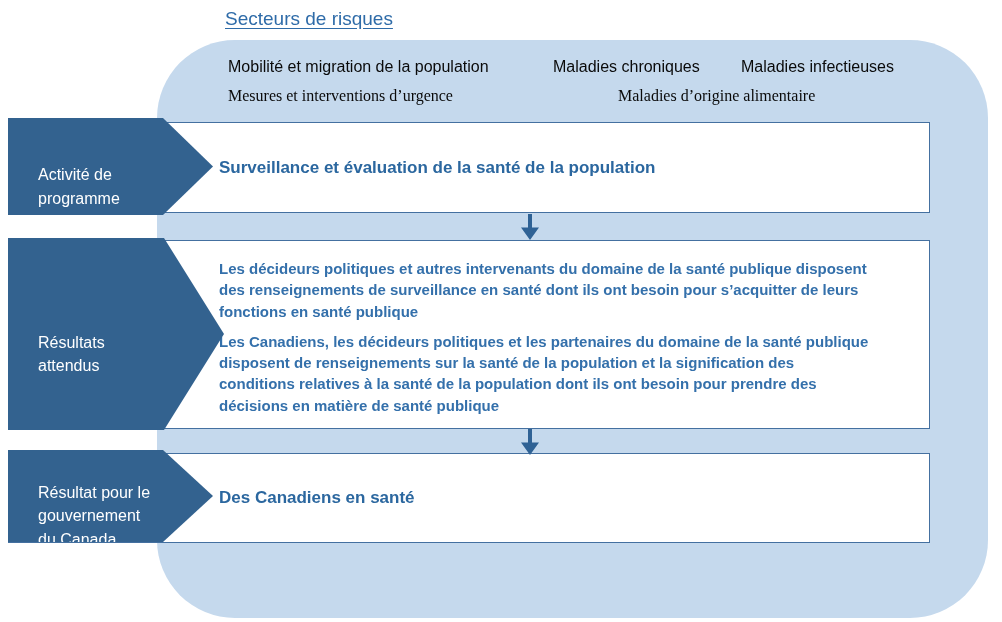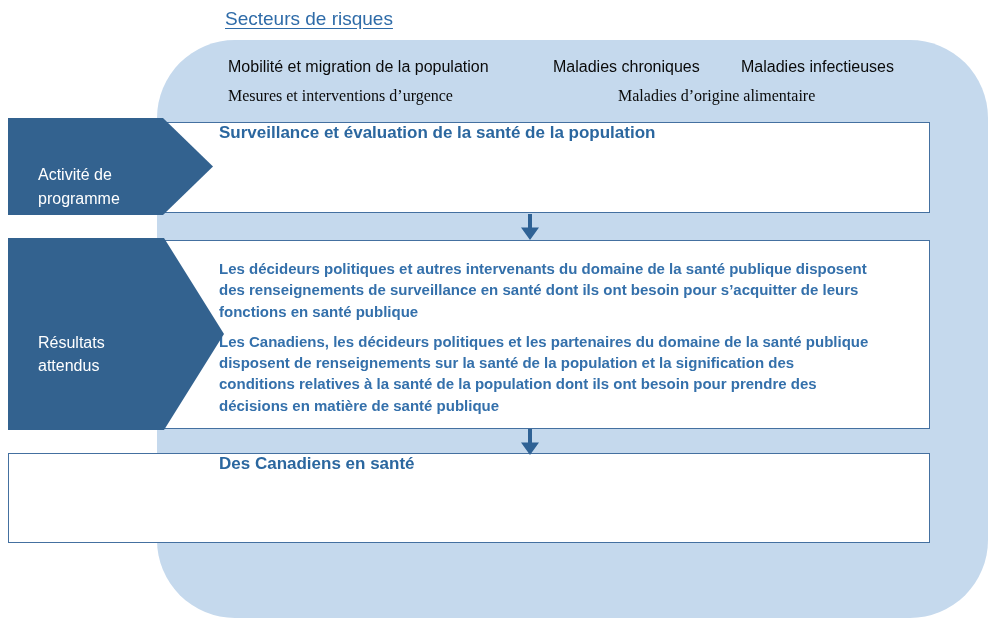--- a/index.html
+++ b/index.html
@@ -12,21 +12,21 @@
     background: #c5d9ed; border-radius: 78px; }
 
   .heading { position: absolute; left: 225px; top: 8px; font-size: 19px;
     color: #2e6ba8; text-decoration: underline; text-underline-offset: 3px; }
 
   .risk-label { position: absolute; font-size: 16px; color: #0a0a0a; white-space: nowrap; }
   .r1 { top: 58px; }
   .r2 { top: 87px; font-family: Liberation Serif, serif; }
 
   .row-box { position: absolute; left: 8px; width: 922px; background: #ffffff;
-    border: 1px solid #4470a0; display: flex; flex-direction: column; justify-content: flex-start; }
+    border: 1px solid #4470a0; display: flex; flex-direction: column; justify-content: center; }
   .row-box.box-1 { top: 122px; height: 91px; }
   .row-box.box-2 { top: 240px; height: 189px; justify-content: flex-start; padding-top: 17px; }
   .row-box.box-3 { top: 453px; height: 90px; }
 
   .row-title { padding-left: 210px; padding-right: 20px; font-size: 17px;
     font-weight: bold; color: #2b679f; }
   .row-par { padding-left: 210px; padding-right: 60px; font-size: 15px;
     font-weight: bold; color: #3470ab; line-height: 1.42; margin-bottom: 9px; }
 
   .side-arrow { position: absolute; left: 8px; background: #33628f; color: #ffffff;
@@ -73,17 +73,20 @@
   </div>
 
   <div class="side-arrow arrow-1">
     <span class="arrow-text">Activité de programme</span>
   </div>
 
   <div class="side-arrow arrow-2">
     <span class="arrow-text">Résultats attendus</span>
   </div>
 
+  <div class="side-arrow arrow-3">
+    <span class="arrow-text">Résultat pour le gouvernement du Canada</span>
+  </div>
 
   <div class="down-arrow down-arrow-1"></div>
   <div class="down-arrow down-arrow-2"></div>
 
 </div>
 
 </body></html>

